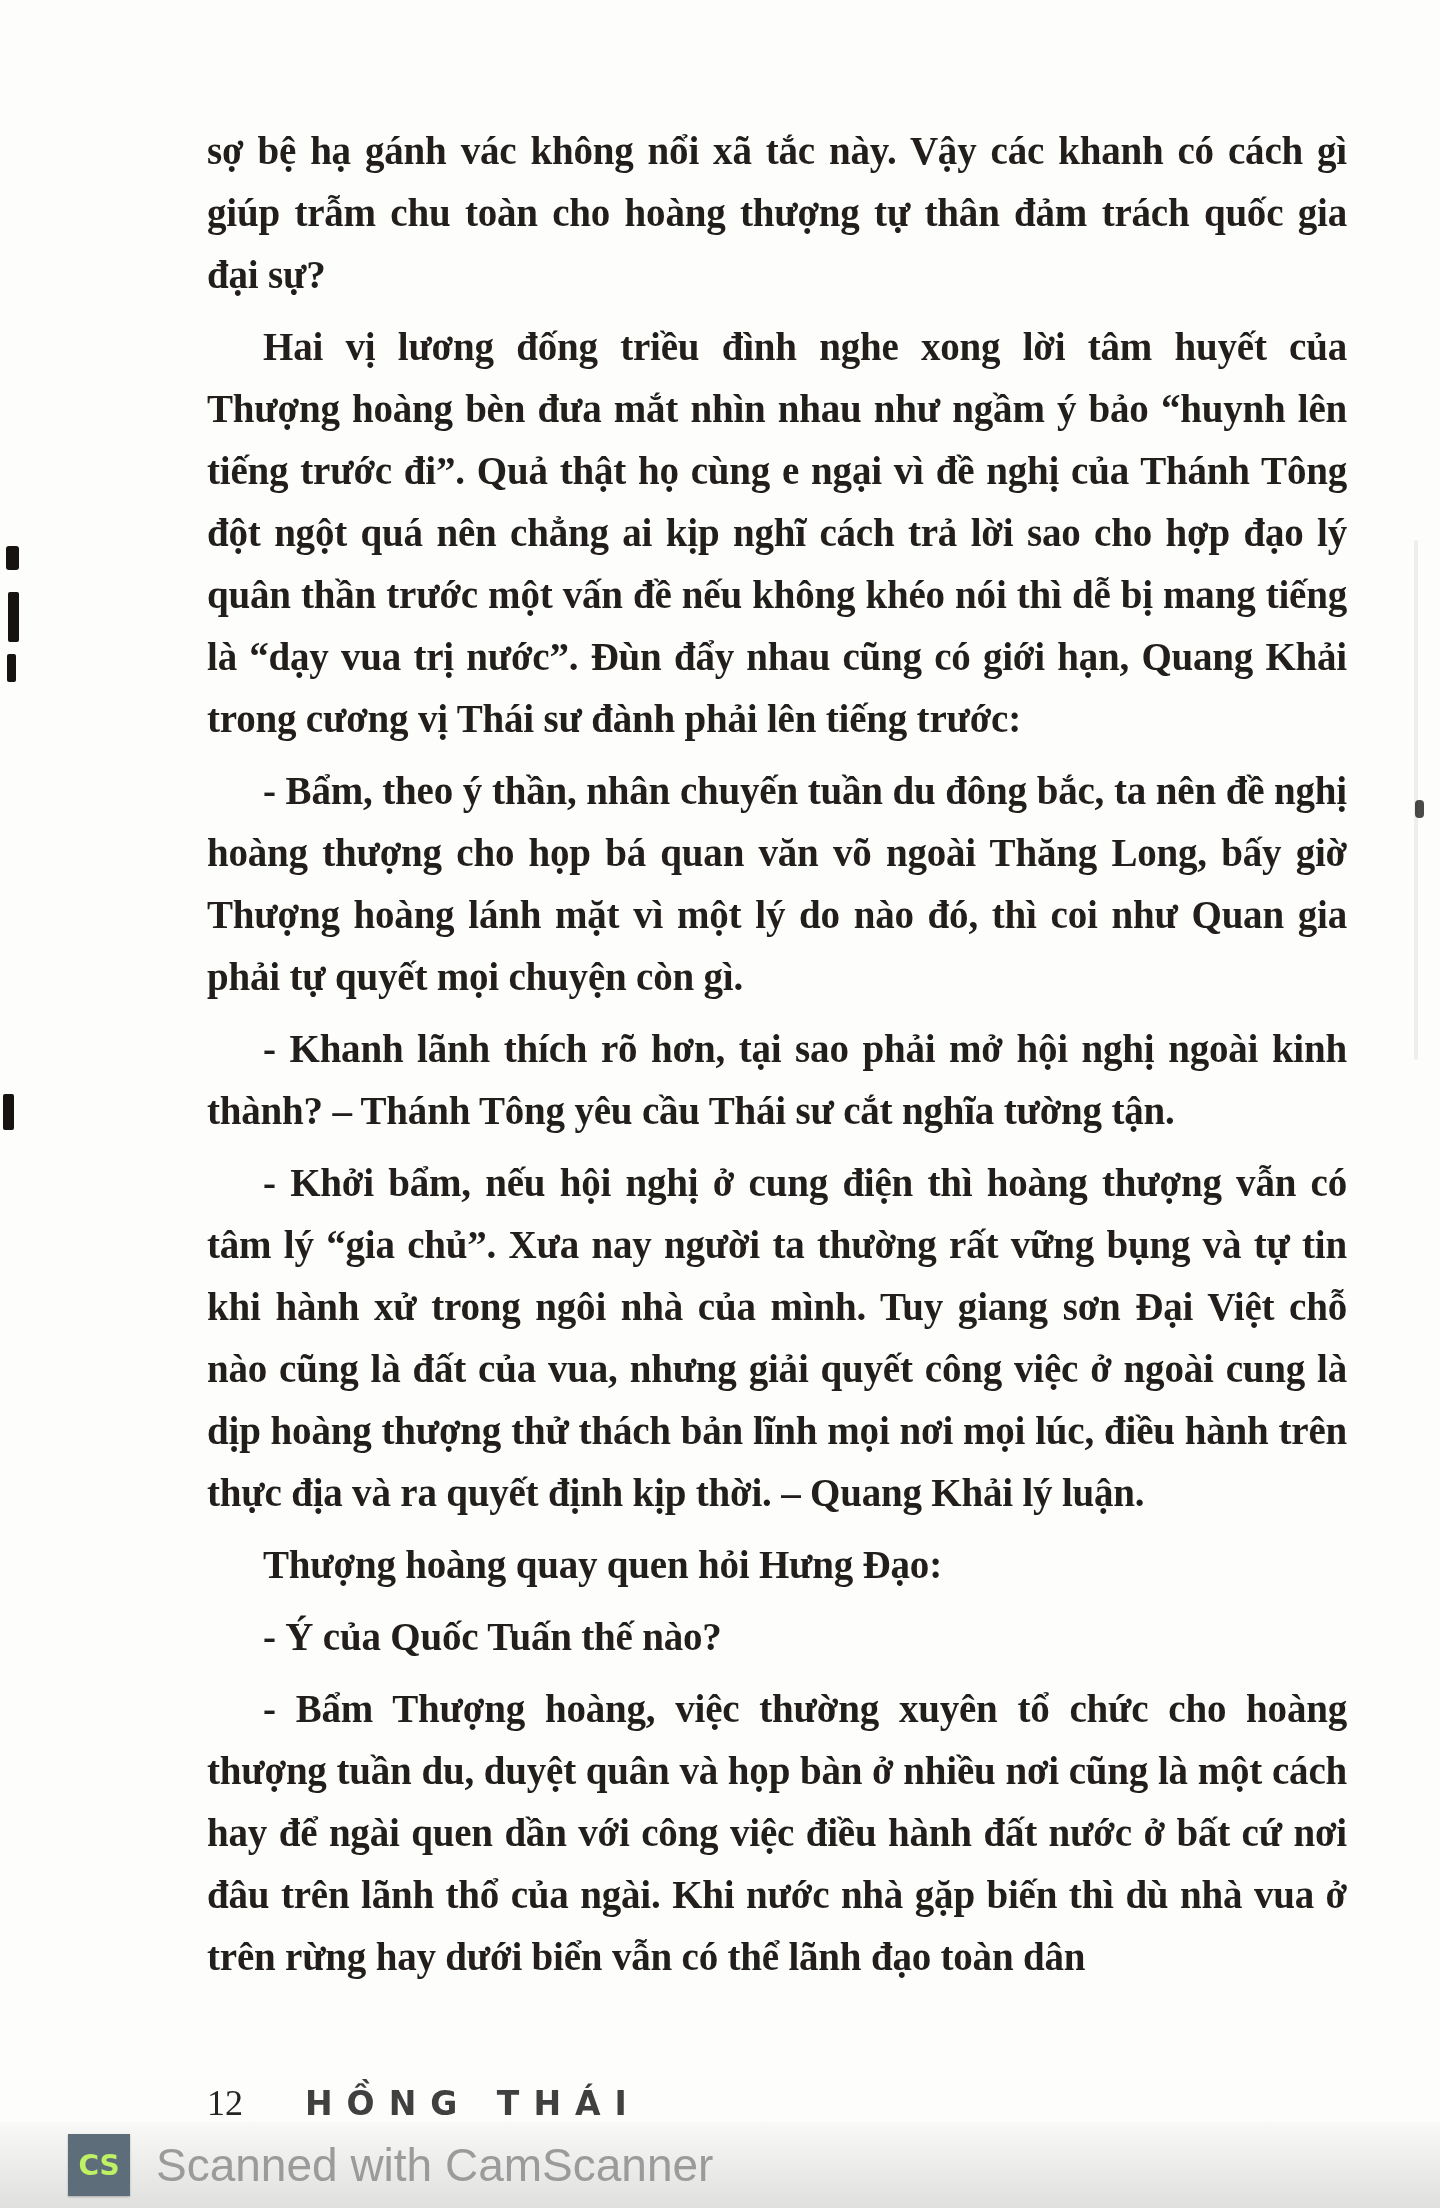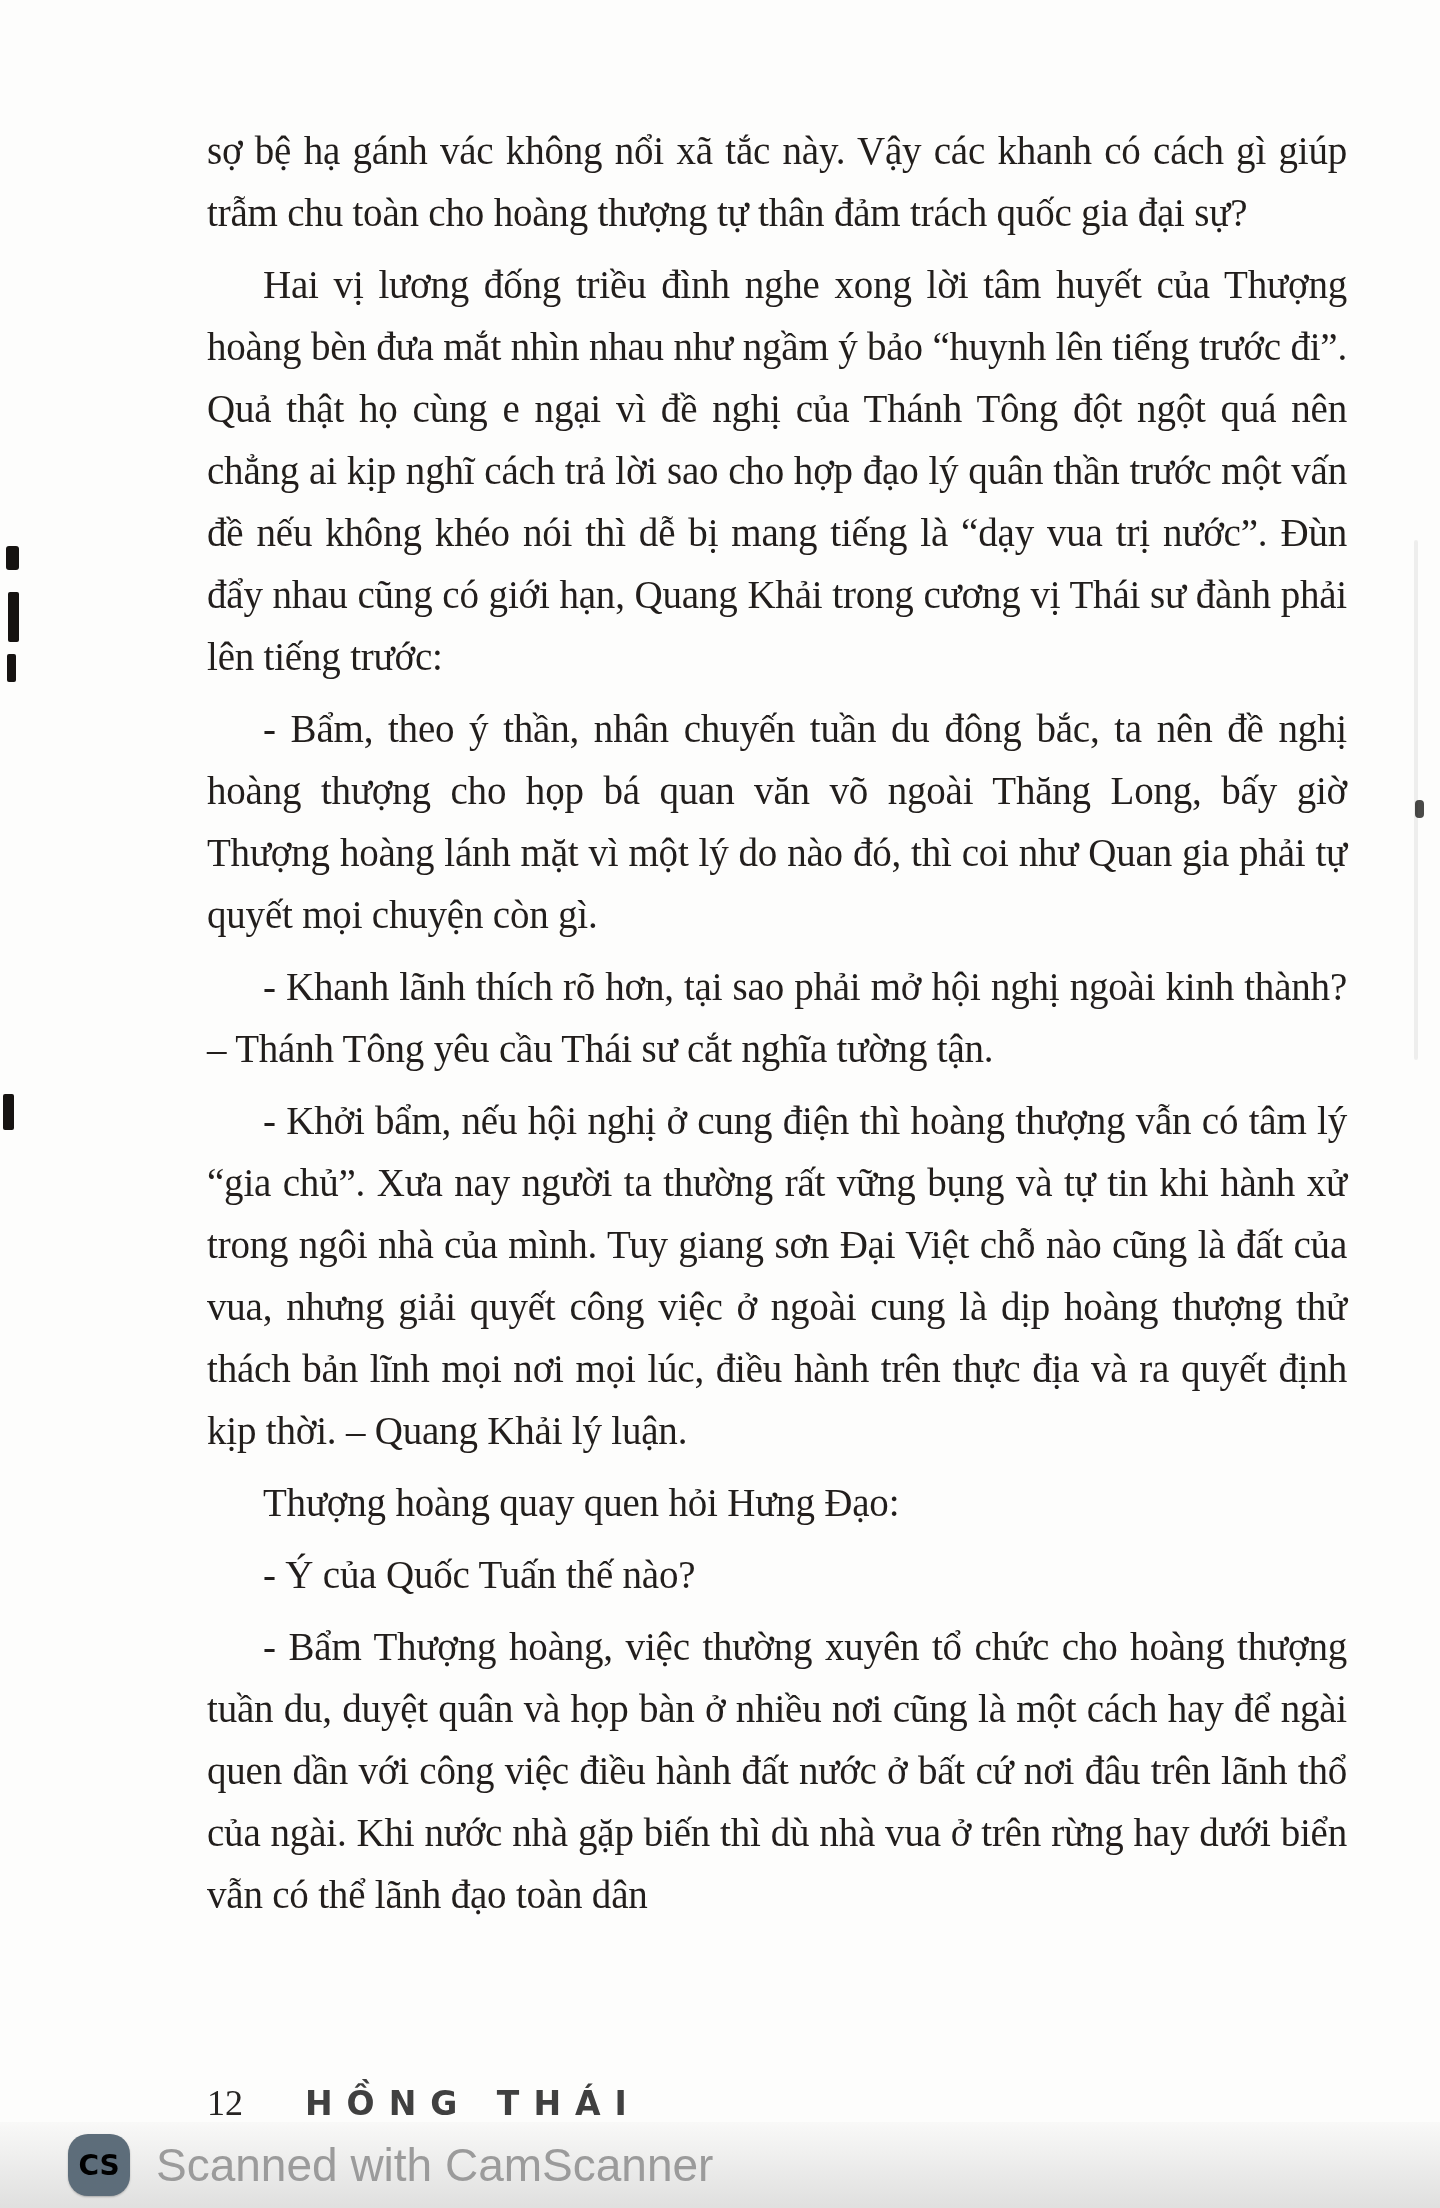--- a/index.html
+++ b/index.html
@@ -18,21 +18,21 @@
   }
 
   
   .text-block {
     position: absolute;
     left: 207px; top: 120px;
     width: 1140px;
     color: #221e1c;
     font-size: 39px;
     line-height: 62px;
-    font-weight: 400;
+    font-weight: 700;
     text-align: justify;
     letter-spacing: -0.2px;
   }
   p.para { margin-bottom: 10px; }
   p.para.indent { text-indent: 56px; }
 
   
   .footer {
     position: absolute;
     left: 207px; top: 2082px;
@@ -56,22 +56,22 @@
     left: 0; right: 0; bottom: 0;
     height: 86px;
     background: linear-gradient(to bottom, rgba(120,120,120,0.03), rgba(90,90,90,0.18));
     display: flex; align-items: center;
     padding-left: 68px;
     gap: 26px;
   }
   .cs-logo {
     width: 62px; height: 62px;
     background: #5d6d7a;
-    border-radius: 20px;
-    color: #000000;
+    border-radius: 0;
+    color: #bef264;
     font-family: "DejaVu Sans", sans-serif;
     font-weight: bold;
     font-size: 28px;
     display: flex; align-items: center; justify-content: center;
     box-shadow: 0 1px 2px rgba(0,0,0,0.25);
   }
   .cs-text {
     font-family: "Liberation Sans", sans-serif;
     font-size: 46px;
     color: #9b9b9b;

